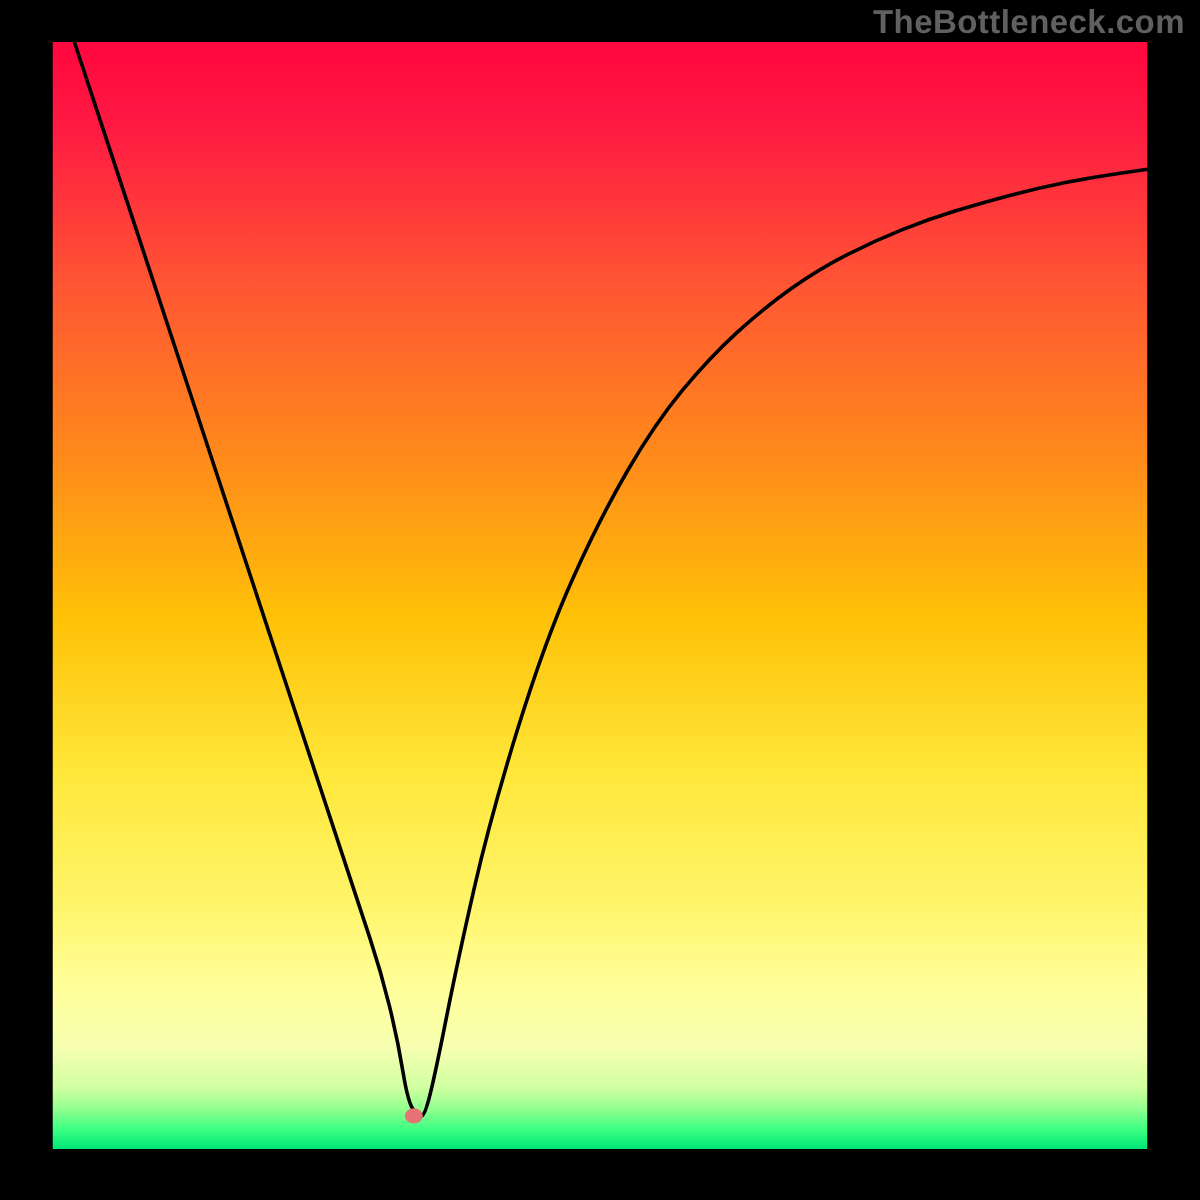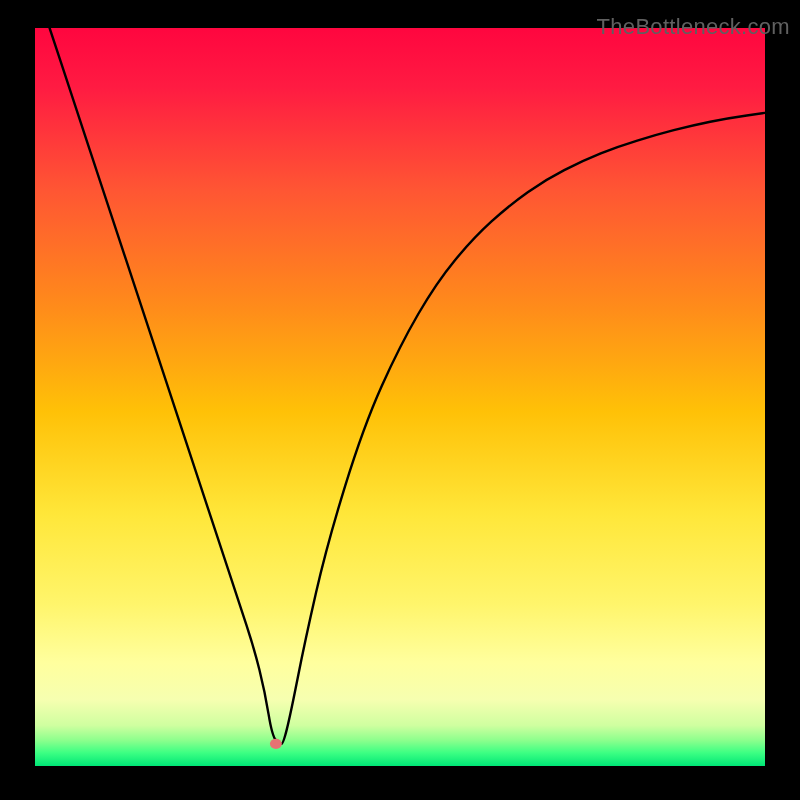--- a/index.html
+++ b/index.html
@@ -5,27 +5,28 @@
   * { margin: 0; padding: 0; box-sizing: border-box; }
   html, body { width: 800px; height: 800px; overflow: hidden; background: #000; }
   .frame {
     position: relative;
     width: 800px;
     height: 800px;
     background: #000;
   }
   .watermark {
     position: absolute;
-    top: 14px;
+    top: 2px;
     right: 10px;
     color: #606060;
     font-family: Arial, Helvetica, sans-serif;
     font-size: 22px;
     letter-spacing: 0.3px;
     z-index: 10;
+    font-weight: bold;
   }
   .plot-wrap {
     position: absolute;
     left: 35px;
     top: 28px;
     width: 730px;
     height: 738px;
     background: #000;
   }
   svg { display: block; }

